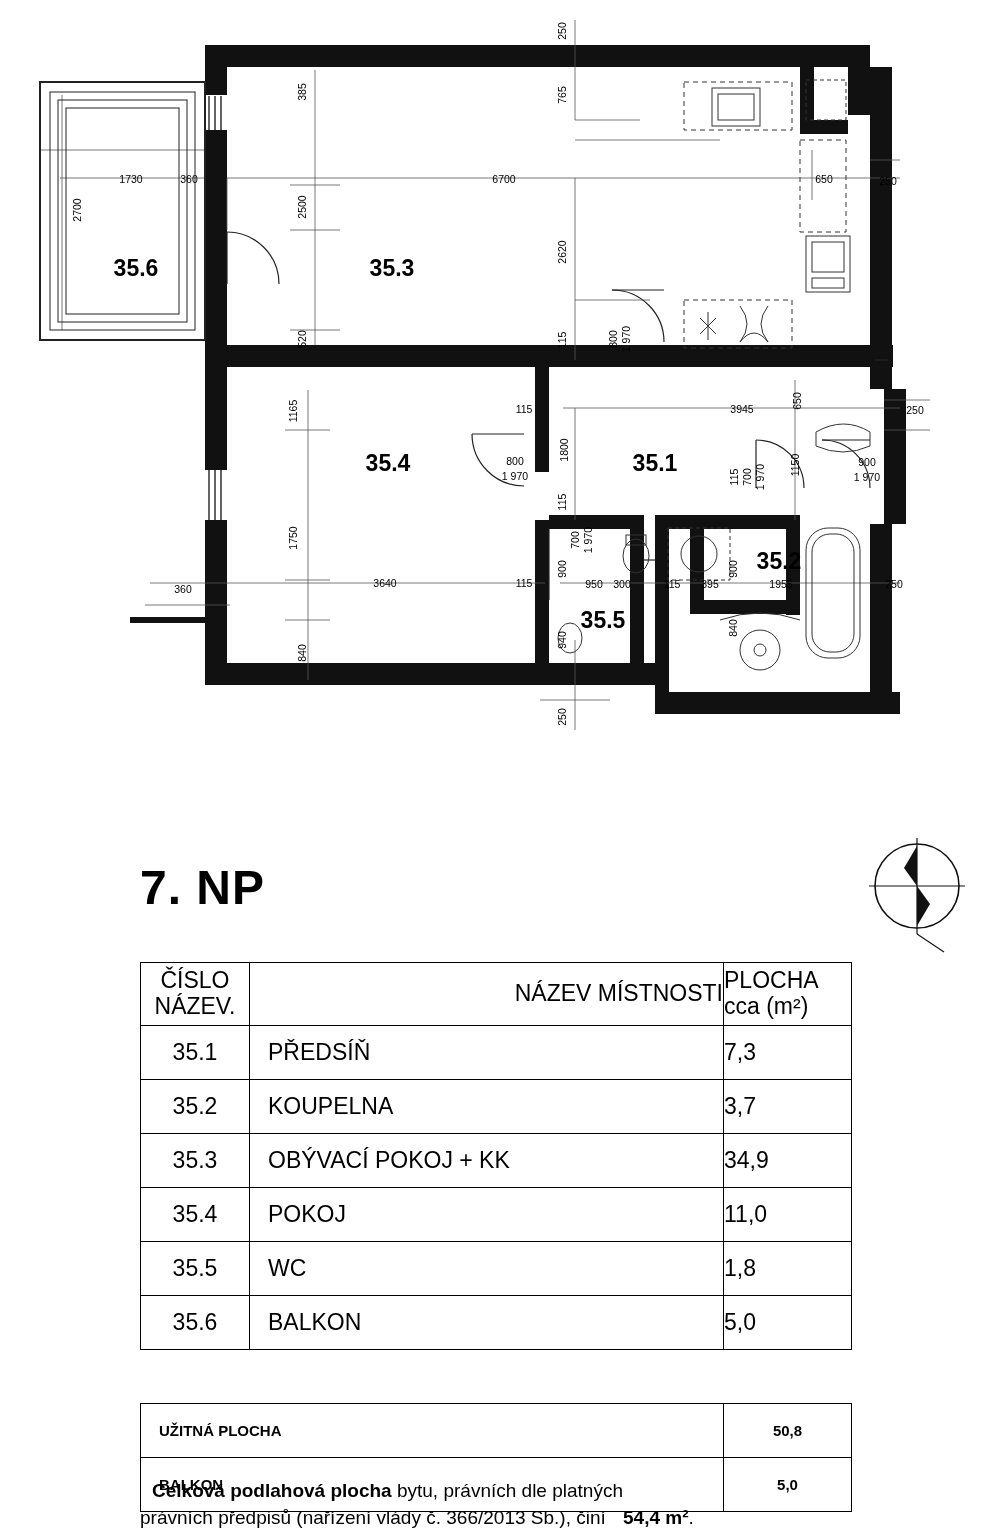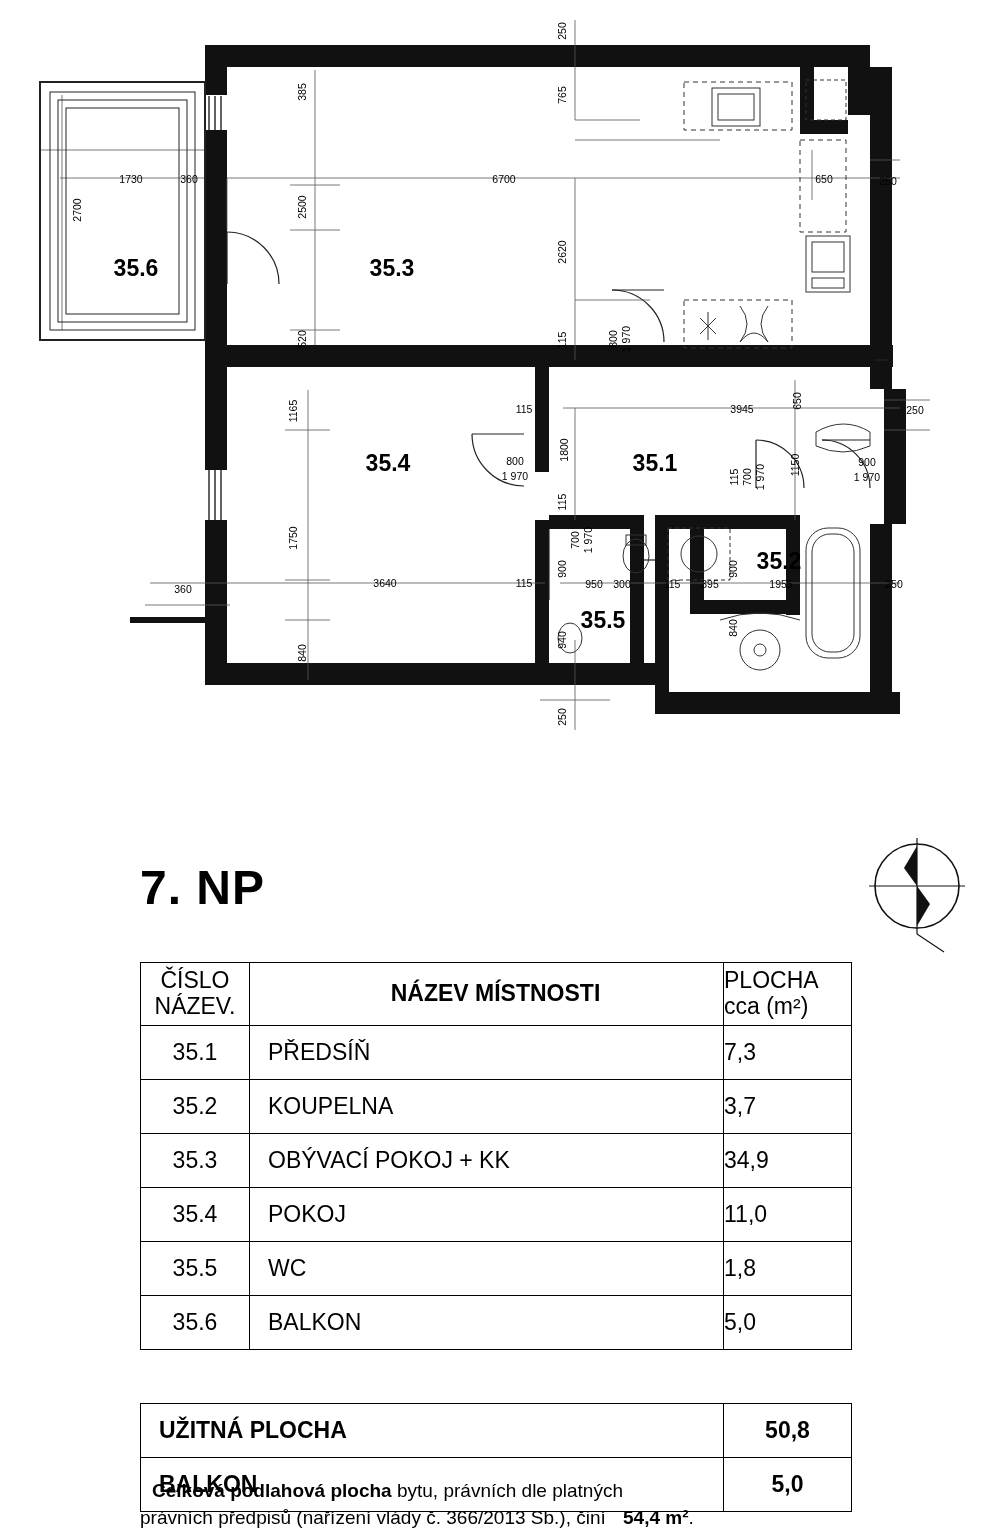--- a/index.html
+++ b/index.html
@@ -64,35 +64,34 @@
   .c-area { width: 127px; text-align: left; }
 
   thead td {
     height: 62px;
     font-size: 22px;
     line-height: 1.12;
     text-align: center;
     vertical-align: middle;
   }
   thead td.c-name {
-    text-align: center;
+    text-align: right;
     vertical-align: middle;
-    font-weight: bold;
   }
   tbody tr { height: 54px; }
   tbody td { vertical-align: middle; }
 
   tr.gap td {
     border: none;
     height: 10px;
     padding: 0;
   }
   tr.total td {
     font-weight: bold;
-    font-size: 23px;
+    font-size: 15px;
     height: 52px;
   }
   td.total-label {
     text-align: left;
     padding-left: 18px !important;
     border-right: none !important;
   }
   td.total-val { text-align: center; }
 
   .note {

